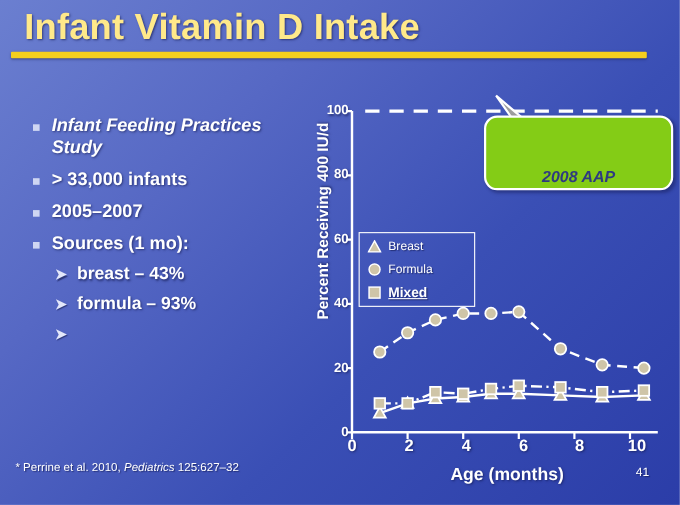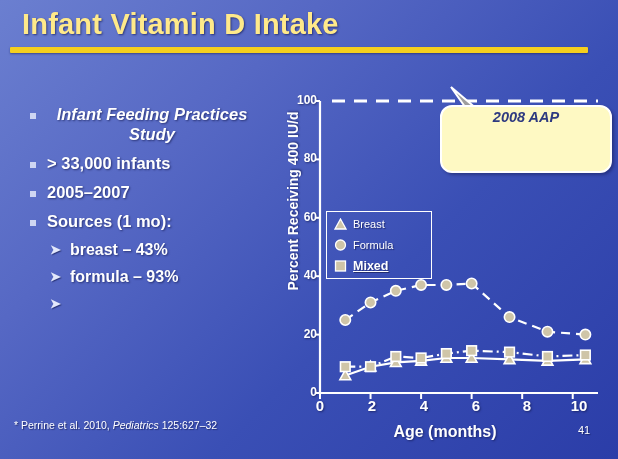--- a/index.html
+++ b/index.html
@@ -5,38 +5,38 @@
   html,body{margin:0;padding:0;}
   body{
     width:618px;height:459px;overflow:hidden;
     font-family:"Liberation Sans", sans-serif;
     background:linear-gradient(135deg,#6b7fd0 0%,#5668c4 30%,#3a4fb5 62%,#2b3da8 100%);
     position:relative;
   }
   
   #title-block{position:absolute;left:22px;top:4px;width:580px;}
   #slide-title{
-    font-size:29px;font-weight:bold;color:#ffe98a;
+    font-size:33px;font-weight:bold;color:#ffe98a;
     letter-spacing:.2px;line-height:40px;
     text-shadow:1px 1px 2px rgba(20,25,80,.65);
   }
   #title-rule{
     position:absolute;left:10px;top:47px;width:578px;height:6px;
     background:#f5cf1e;border-radius:1px;
     box-shadow:0 1px 2px rgba(20,25,80,.5);
   }
   
   #bullets{position:absolute;left:22px;top:104px;width:235px;color:#ffffff;}
   .b1{display:flex;align-items:flex-start;margin-bottom:9px;}
   .b1 .sq{
     width:6px;height:6px;background:#cfd6f2;margin:9px 11px 0 8px;flex:0 0 auto;
   }
   .b1 .txt{font-size:16.5px;font-weight:bold;line-height:20px;
     text-shadow:1px 1px 2px rgba(15,20,70,.6);}
-  .italic .txt{font-style:italic;text-align:center;}
+  .italic .txt{font-style:italic;}
   .b2{display:flex;align-items:flex-start;margin-bottom:7px;margin-left:28px;}
   .b2 .ar{
     font-size:13px;font-weight:bold;color:#e3e8fb;margin:2px 9px 0 0;flex:0 0 auto;
     text-shadow:1px 1px 1px rgba(15,20,70,.6);
   }
   .b2 .txt{font-size:16px;font-weight:bold;line-height:20px;
     text-shadow:1px 1px 2px rgba(15,20,70,.6);}
   
   #footnote{
     position:absolute;left:14px;top:419px;font-size:10.5px;color:#ffffff;
@@ -49,21 +49,21 @@
   }
   
   #chart{position:absolute;left:250px;top:85px;width:368px;height:350px;}
   #y-axis-label{
     position:absolute;left:-62px;top:108px;width:210px;
     transform:rotate(-90deg);transform-origin:center center;
     text-align:center;font-size:14px;font-weight:bold;color:#fff;
     text-shadow:1px 1px 2px rgba(15,20,70,.6);white-space:nowrap;
   }
   #x-axis-label{
-    position:absolute;left:100px;top:338px;width:190px;text-align:center;
+    position:absolute;left:116px;top:338px;width:190px;text-align:center;
     font-size:16px;font-weight:bold;color:#fff;
     text-shadow:1px 1px 2px rgba(15,20,70,.6);
   }
   .ytick{
     position:absolute;right:301px;text-align:right;width:40px;
     font-size:12px;font-weight:bold;color:#ffffff;
     text-shadow:1px 1px 2px rgba(15,20,70,.6);
   }
   .xtick{
     position:absolute;top:312px;width:30px;text-align:center;
@@ -77,23 +77,23 @@
     border:1.5px solid #ffffff;
   }
   .leg-row{display:flex;align-items:center;height:18px;margin-top:3px;}
   .leg-mk{width:26px;display:flex;justify-content:center;align-items:center;}
   .leg-lb{font-size:11px;color:#ffffff;font-weight:normal;
     text-shadow:1px 1px 1px rgba(15,20,70,.6);}
   .leg-row.mixed .leg-lb{font-size:12.5px;font-weight:bold;text-decoration:underline;}
   
   #callout{
     position:absolute;left:190px;top:20px;width:168px;height:64px;
-    background:#fef9c3;border:2px solid #ffffff;border-radius:12px;
+    background:#84cc16;border:2px solid #ffffff;border-radius:12px;
     box-shadow:2px 2px 3px rgba(20,25,80,.45);
-    display:flex;align-items:flex-start;justify-content:center;
+    display:flex;align-items:flex-end;justify-content:center;
   }
   #callout-text{
     font-size:14.5px;font-weight:bold;font-style:italic;color:#2e3a80;
     text-align:center;line-height:20px;
   }
   #callout-tail{position:absolute;left:195px;top:0px;}
 </style>
 </head>
 <body>
 

